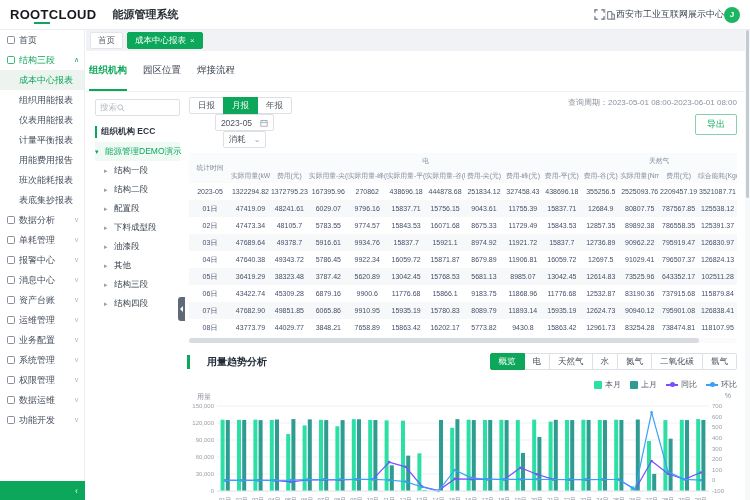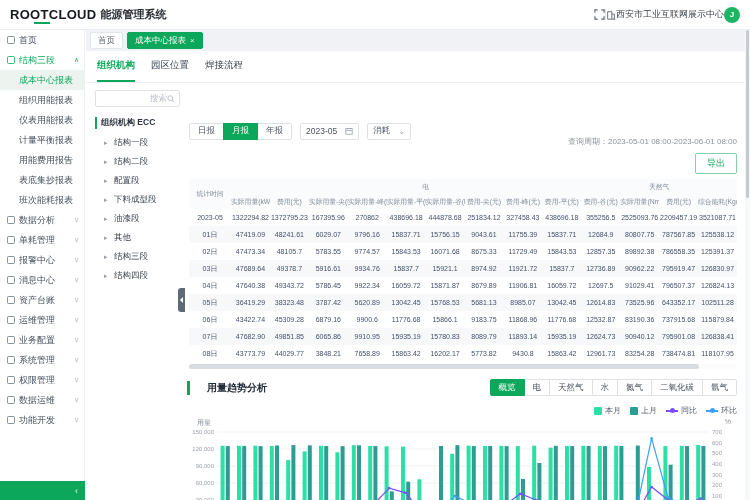--- a/index.html
+++ b/index.html
@@ -5,21 +5,21 @@
   * { margin:0; padding:0; box-sizing:border-box; }
   html,body { width:750px; height:500px; overflow:hidden; background:#fff;
               font-family:"Liberation Sans", sans-serif; }
   #app { position:relative; width:750px; height:500px; background:#fff; }
 
   
   .hdr { position:absolute; top:0; left:0; right:0; height:30px; background:#fff;
          border-bottom:1px solid #ebeef0; display:flex; align-items:center; padding:8px 10px; z-index:9; }
   .logo { font-weight:800; font-size:13px; letter-spacing:.3px; color:#15191e; position:relative; }
   .logo::after { content:""; position:absolute; left:24px; bottom:-2px; width:16px; height:2px; background:#0CA75A; }
-  .app-title { font-size:11px; font-weight:700; color:#2a2f36; margin-left:4px; }
+  .app-title { font-size:11px; font-weight:700; color:#2a2f36; margin-left:16px; }
   .hdr-sp { flex:1; }
   .hdr-right { display:flex; align-items:center; gap:0; }
   .hdr-div { width:1px; height:11px; background:#e0e3e7; }
   .org { font-size:9px; color:#3c444d; white-space:nowrap; }
   .avatar { width:16px; height:16px; border-radius:50%; background:#1db563; color:#fff;
             font-size:8px; display:flex; align-items:center; justify-content:center; font-weight:700; }
 
   
   .sidebar { position:absolute; top:30px; left:0; width:85px; bottom:0; background:#fff;
              border-right:1px solid #eceef1; z-index:8; }
@@ -37,51 +37,51 @@
                    display:flex; align-items:center; justify-content:flex-end; padding-right:7px; font-size:9px; cursor:pointer;}
 
   
   .main { position:absolute; left:86px; top:30px; right:5px; bottom:0; background:#fff; }
   .crumbs { height:21px; background:#f0f2f5; display:flex; align-items:center; padding:0 4px; gap:4px; }
   .crumb { background:#fff; border:1px solid #e2e5e9; font-size:8.5px; color:#5c646d; padding:1.5px 7px; border-radius:2px; cursor:pointer;}
   .crumb.on { background:#0CA75A; border-color:#0CA75A; color:#fff; display:flex; gap:4px; align-items:center;}
   .crumb.on .x { font-size:8px; opacity:.9; }
 
   .content { position:absolute; top:21px; left:0; right:0; bottom:0; background:#fff; overflow:hidden; }
-  .tabs { height:32px; border-bottom:1px solid #edeff2; display:flex; gap:16px; padding:0 11px; font-size:9.5px; }
+  .tabs { height:41px; border-bottom:1px solid #edeff2; display:flex; gap:16px; padding:0 3px; font-size:9.5px; }
   .tab { display:flex; align-items:center; color:#3b4450; cursor:pointer; border-bottom:2px solid transparent; }
   .tab.on { color:#0CA75A; border-bottom-color:#0CA75A; font-weight:700; }
 
   .body { display:flex; align-items:flex-start; }
   .tree { width:97px; padding:7px 3px 0 9px; position:relative; flex:none; }
   .search { height:17px; border:1px solid #dde1e6; border-radius:2px; display:flex; align-items:center;
-            justify-content:flex-end; padding:0 4px; font-size:8.5px; color:#b7bdc5; }
+            justify-content:flex-start; padding:0 4px; font-size:8.5px; color:#b7bdc5; }
   .tree-h { margin:10px 0 4px 0; font-size:8.5px; font-weight:700; color:#2b333e; border-left:2px solid #0CA75A; padding-left:4px; white-space:nowrap;}
   .node { height:19px; display:flex; align-items:center; gap:3px; font-size:8.5px; color:#3b4450; cursor:pointer; white-space:nowrap;}
   .node .ct { font-size:7px; color:#99a1ab; width:7px; flex:none;}
   .node.root { color:#0CA75A; background:#f0faf5; }
   .node.root .ct { color:#0CA75A; }
   .node.child { padding-left:9px; }
   .tree-handle { position:absolute; right:-2px; top:205px; width:7px; height:24px; background:#606a76;
                  border-radius:3px 0 0 3px; display:flex; align-items:center; justify-content:center; cursor:pointer;}
   .tree-handle::before { content:""; border:3px solid transparent; border-right-color:#fff; margin-left:-3px; }
 
   .panel { flex:1; padding:5px 8px 0 6px; min-width:0; }
   .filters { display:flex; justify-content:space-between; }
-  .f-left { display:flex; align-items:center; }
+  .f-left { display:flex; align-items:center;flex-direction:column; }
   .seg { display:flex; }
   .seg .sb { font-size:8.5px; height:17px; padding:0 8px; border:1px solid #dde1e6; background:#fff; color:#4a5360;
              margin-left:-1px; cursor:pointer; display:flex; align-items:center;}
   .seg .sb:first-child { border-radius:2px 0 0 2px; margin-left:0; }
   .seg .sb:last-child { border-radius:0 2px 2px 0; }
   .seg .sb.on { background:#0CA75A; border-color:#0CA75A; color:#fff; z-index:1; }
   .inputbox { height:17px; border:1px solid #dde1e6; border-radius:2px; display:flex; align-items:center;
               font-size:8.5px; color:#4a5360; padding:0 5px; margin-left:8px; gap:8px; cursor:pointer;}
   .inputbox .cv { color:#9aa2ab; font-size:8px; }
-  .f-right { text-align:right;margin-top:48px; }
+  .f-right { text-align:right; }
   .query { font-size:8px; color:#8b939d; white-space:nowrap; }
   .btn-export { margin-top:6px; font-size:9px; color:#0CA75A; border:1px solid #86d1ab; background:#fff;
                 border-radius:2px; padding:3px 11px; cursor:pointer; }
 
   
   .tbl-wrap { margin-top:5px; }
   table { width:100%; border-collapse:collapse; table-layout:fixed; text-align:center; }
   thead th { background:#fafbfc; color:#808c9b; font-weight:400; font-size:6.8px; height:15px; white-space:nowrap; overflow:hidden; }
   col.c-time { width:42px; }
   tbody td { font-size:7px; color:#42506a; height:17px; white-space:nowrap; overflow:hidden; }
@@ -137,22 +137,22 @@
         <div class="m-item active">
           <span class="mi"></span>
           <span class="lbl">结构三段</span>
           <span class="car">∧</span>
         </div>
         <div class="m-sub sel">成本中心报表</div>
         <div class="m-sub">组织用能报表</div>
         <div class="m-sub">仪表用能报表</div>
         <div class="m-sub">计量平衡报表</div>
         <div class="m-sub">用能费用报告</div>
+        <div class="m-sub">班次能耗报表</div>
         <div class="m-sub">表底集抄报表</div>
-        <div class="m-sub">班次能耗报表</div>
         <div class="m-item">
           <span class="mi"></span>
           <span class="lbl">数据分析</span>
           <span class="car">∨</span>
         </div>
         <div class="m-item">
           <span class="mi"></span>
           <span class="lbl">单耗管理</span>
           <span class="car">∨</span>
         </div>
@@ -228,20 +228,24 @@
         <div class="tree">
           <div class="search">
             <span>搜索</span>
             <svg width="8" height="8" viewBox="0 0 10 10">
               <circle cx="4" cy="4" r="3" fill="none" stroke="#b7bdc5" stroke-width="1.2"></circle>
               <path d="M6.4 6.4L9 9" stroke="#b7bdc5" stroke-width="1.2"></path>
             </svg>
           </div>
           <div class="tree-h">组织机构 ECC</div>
           <div id="treeNodes">
+              <div class="node root">
+                <span class="ct">▾</span>
+                <span>能源管理DEMO演示</span>
+              </div>
               <div class="node child">
                 <span class="ct">▸</span>
                 <span>结构一段</span>
               </div>
               <div class="node child">
                 <span class="ct">▸</span>
                 <span>结构二段</span>
               </div>
               <div class="node child">
                 <span class="ct">▸</span>

